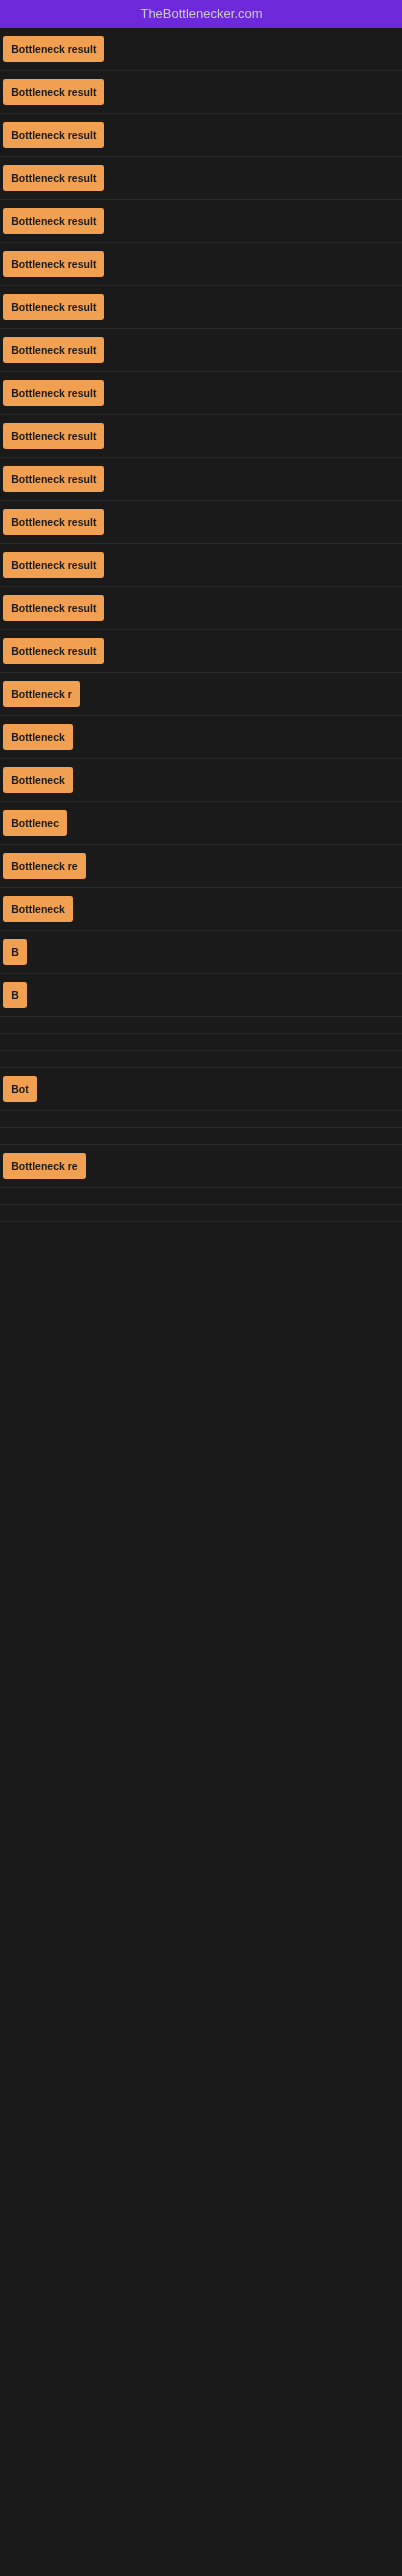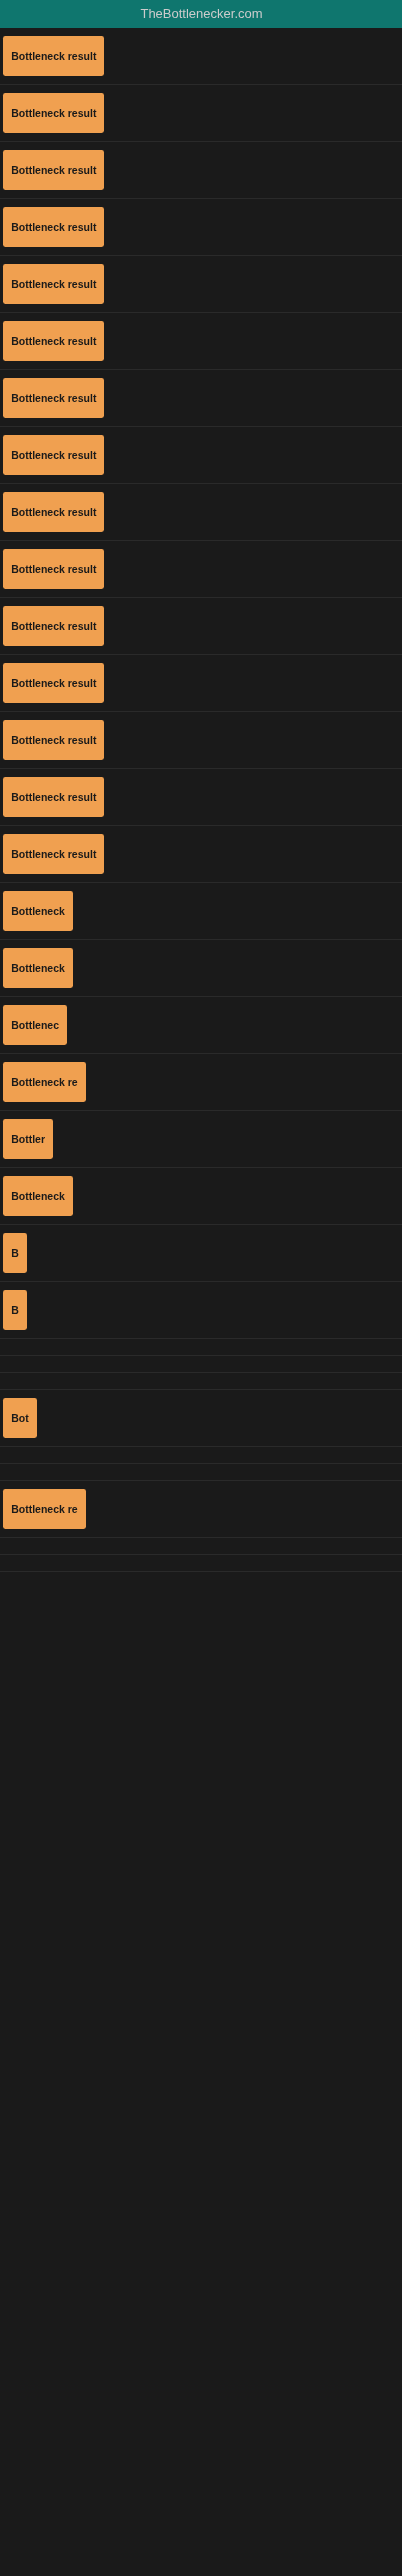--- a/index.html
+++ b/index.html
@@ -12,29 +12,29 @@
       min-height: 2576px;
       background-color: #1a1a1a;
       font-family: Arial, sans-serif;
       position: relative;
     }
     .site-title {
       text-align: center;
       color: #cccccc;
       font-size: 13px;
       padding: 6.4px 0;
-      background-color: #0f766e;
+      background-color: #6d28d9;
     }
     .bottleneck-badge {
       display: inline-block;
       background-color: #f0a050;
       color: #1a1a1a;
       font-size: 10.5px;
       font-weight: bold;
-      padding: 14px 8px;
+      padding: 7px 8px;
       border-radius: 2.4px;
       white-space: nowrap;
       overflow: hidden;
       text-overflow: ellipsis;
     }
     .result-row {
       padding: 8px 3.2px;
       border-bottom: 0.8px solid #2a2a2a;
       display: flex;
       align-items: center;
@@ -87,33 +87,33 @@
     <div class="result-row">
       <span class="bottleneck-badge" style="max-width: 121px;">Bottleneck result</span>
     </div>
     <div class="result-row">
       <span class="bottleneck-badge" style="max-width: 121px;">Bottleneck result</span>
     </div>
     <div class="result-row">
       <span class="bottleneck-badge" style="max-width: 121px;">Bottleneck result</span>
     </div>
     <div class="result-row">
+      <span class="bottleneck-badge" style="max-width: 89px;">Bottleneck r</span>
+    </div>
+    <div class="result-row">
       <span class="bottleneck-badge" style="max-width: 79px;">Bottleneck</span>
     </div>
     <div class="result-row">
       <span class="bottleneck-badge" style="max-width: 79px;">Bottleneck</span>
     </div>
     <div class="result-row">
       <span class="bottleneck-badge" style="max-width: 72px;">Bottlenec</span>
     </div>
     <div class="result-row">
       <span class="bottleneck-badge" style="max-width: 93px;">Bottleneck re</span>
-    </div>
-    <div class="result-row">
-      <span class="bottleneck-badge" style="max-width: 58px;">Bottler</span>
     </div>
     <div class="result-row">
       <span class="bottleneck-badge" style="max-width: 79px;">Bottleneck</span>
     </div>
     <div class="result-row">
       <span class="bottleneck-badge" style="max-width: 31px;">B</span>
     </div>
     <div class="result-row">
       <span class="bottleneck-badge" style="max-width: 24px;">B</span>
     </div>

